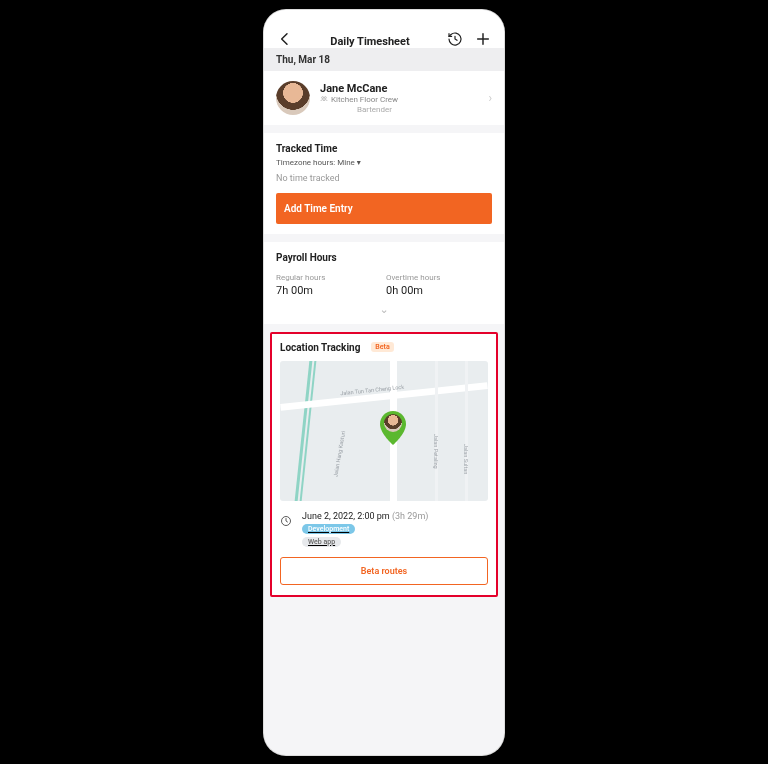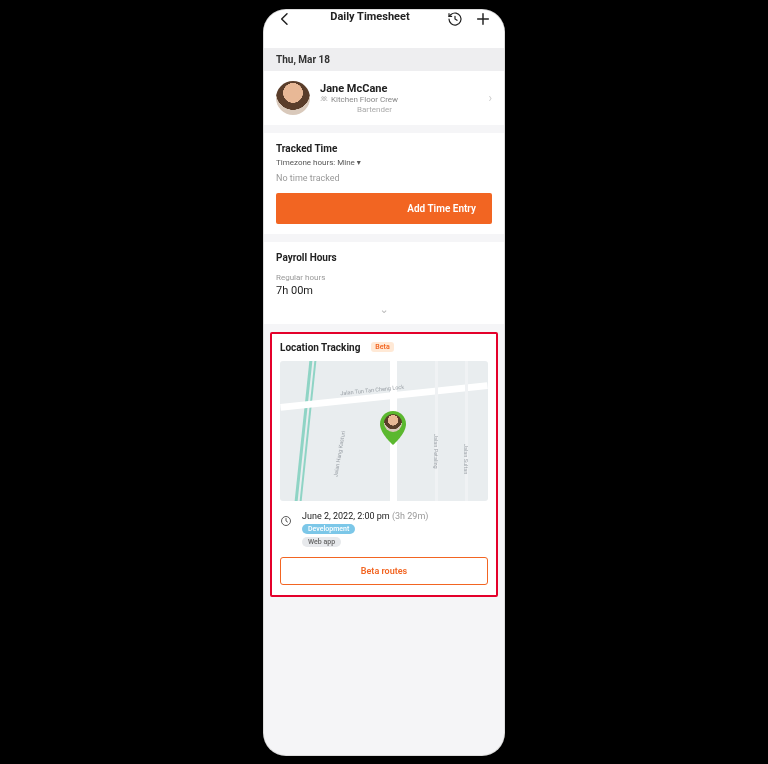--- a/index.html
+++ b/index.html
@@ -19,21 +19,21 @@
     background: #f5f5f7;
     border-radius: 22px;
     overflow: hidden;
     position: relative;
     box-shadow: 0 0 0 1px #ddd;
   }
   .topbar {
     background: #fff;
     height: 38px;
     display: flex;
-    align-items: flex-start;
+    align-items: flex-end;
     justify-content: space-between;
     padding: 0 12px;
   }
   .topbar-left, .topbar-right { display:flex; align-items:center; gap:10px; }
   .back-arrow, .history-icon, .plus-icon { width:18px; height:18px; display:flex; align-items:center; justify-content:center; }
   .title { font-size: 11px; font-weight: 700; color:#222; }
   .date-bar {
     background: #eeeef0;
     padding: 6px 12px;
     font-size: 10px;
@@ -52,22 +52,22 @@
   .person-info { flex:1; }
   .person-name { font-size:11px; font-weight:700; color:#222; }
   .person-sub { font-size:8px; color:#888; display:flex; align-items:center; gap:3px; }
   .person-role { font-size:8px; color:#aaa; margin-top:1px;padding-left:37px; }
   .chev { color:#ccc; font-size:12px; }
   .section { padding:10px 12px; }
   .sec-title { font-size:10px; font-weight:700; color:#222; margin-bottom:4px; }
   .tz { font-size:8px; color:#555; margin-bottom:6px; }
   .notime { font-size:9px; color:#999; margin-bottom:10px; }
   .btn-primary {
-    background:#f26522; color:#fff; text-align:right;
-    padding:10px 16px; font-size:10px; font-weight:600; border-radius:2px;
+    background:#f26522; color:#fff; text-align:left;
+    padding:10px 8px; font-size:10px; font-weight:600; border-radius:2px;
     margin:0; cursor:pointer;
   }
   .payroll-grid {
     display:grid; grid-template-columns:1fr 1fr; gap:4px; padding:4px 12px 6px;
   }
   .pg-label { font-size:8px; color:#999; }
   .pg-val { font-size:11px; font-weight:400; color:#222; margin-top:2px; }
   .expand-chev { text-align:center; color:#bbb; font-size:11px; padding-bottom:8px; }
   .highlight-box {
     border:2px solid #e4002b; border-radius:2px;
@@ -98,21 +98,21 @@
   }
   .pin svg { width:26px; height:34px; }
   .pin-avatar {
     position:absolute; top:3px; left:4px; width:18px; height:18px; border-radius:50%;
     background: radial-gradient(circle at 50% 35%, #e8b896 0 35%, #5a3d2a 36% 60%, #d9c9bb 61% 100%);
   }
   .lt-row { display:flex; align-items:flex-start; gap:10px; margin-bottom:10px; }
   .clock { flex-shrink:0; margin-top:1px; }
   .lt-time { font-size:9px; color:#222; }
   .lt-dur { color:#999; }
-  .chips { margin-top:3px; display:flex; flex-direction:column; gap:3px; align-items:flex-start; }
+  .chips { margin-top:3px; display:flex; flex-direction:column; gap:3px; align-items:flex-start;text-decoration:underline; }
   .chip {
     font-size:7px; padding:1px 6px; border-radius:8px; font-weight:500;
   }
   .chip.dev { background:#7cc7e8; color:#fff; }
   .chip.web { background:#e7e9ec; color:#666; }
   .btn-outline {
     border:1px solid #f26522; color:#f26522; text-align:center;
     padding:8px 0; font-size:9px; font-weight:600; border-radius:3px; cursor:pointer;
   }
   .crew-icon { width:8px; height:8px; }
@@ -176,20 +176,24 @@
   </div>
 
   <div class="card">
     <div class="section" style="padding-bottom:2px;">
       <div class="sec-title">Payroll Hours</div>
     </div>
     <div class="payroll-grid">
       <div>
         <div class="pg-label">Regular hours</div>
         <div class="pg-val">7h 00m</div>
+      </div>
+      <div>
+        <div class="pg-label">Overtime hours</div>
+        <div class="pg-val">0h 00m</div>
       </div>
     </div>
     <div class="expand-chev">⌄</div>
   </div>
 
   <div class="highlight-box">
     <div class="lt-head">
       <div class="lt-title">Location Tracking</div>
       <div class="badge-beta">Beta</div>
     </div>

